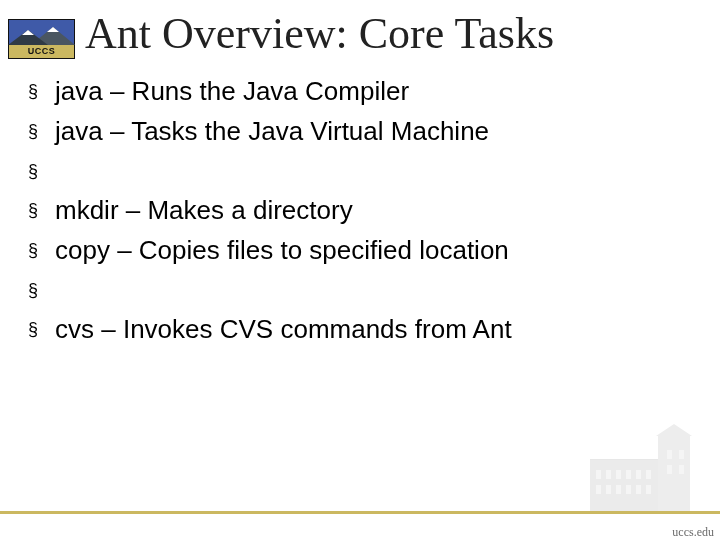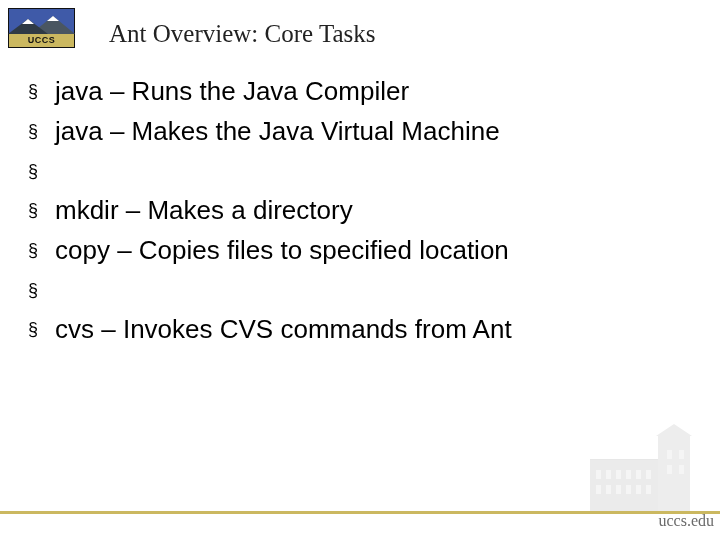--- a/index.html
+++ b/index.html
@@ -11,32 +11,32 @@
   .header { position: absolute; top: 8px; left: 8px; right: 24px; display: flex; align-items: flex-end; gap: 10px; }
 
   .logo-wrap { width: 67px; height: 40px; border: 1.5px solid #111; position: relative; background: #ebe2c0; flex-shrink: 0; }
   .logo-sky { position: absolute; inset: 0; background: #3f5aa8; }
   .mtn1 { position: absolute; bottom: 13px; left: -1px; width: 0; height: 0; border-left: 20px solid transparent; border-right: 20px solid transparent; border-bottom: 15px solid #2f3a45; }
   .mtn2 { position: absolute; bottom: 13px; left: 22px; width: 0; height: 0; border-left: 22px solid transparent; border-right: 22px solid transparent; border-bottom: 18px solid #4a5661; }
   .snow1 { position: absolute; bottom: 23px; left: 13px; width: 0; height: 0; border-left: 6px solid transparent; border-right: 6px solid transparent; border-bottom: 5px solid #fff; }
   .snow2 { position: absolute; bottom: 26px; left: 38px; width: 0; height: 0; border-left: 6px solid transparent; border-right: 6px solid transparent; border-bottom: 5px solid #fff; }
   .logo-band { position: absolute; left: 0; right: 0; bottom: 0; height: 13px; background: #cbb860; text-align: center; font-weight: bold; font-size: 9px; line-height: 13px; letter-spacing: 0.5px; color: #111; }
 
-  .title { font-family: "Times New Roman", Times, serif; font-size: 25px; color: #222; font-weight: normal; margin-left: 24px; }
+  .title { font-family: "Times New Roman", Times, serif; font-size: 44px; color: #222; font-weight: normal; }
 
   
   .content { position: absolute; top: 75px; left: 28px; right: 20px; }
   .item { display: flex; align-items: flex-start; gap: 15px; margin-bottom: 7px; }
   .bullet { font-size: 18px; line-height: 32px; color: #000; width: 12px; flex-shrink: 0; }
   .text { font-size: 26px; color: #000; line-height: 33px; font-family: Arial, Helvetica, sans-serif; }
 
   
   .footer-line { position: absolute; left: 0; right: 0; bottom: 26px; height: 3px; background: #cbb860; }
   .footer-band { position: absolute; left: 0; right: 0; bottom: 0; height: 26px; background: #fff; }
-  .footer-url { position: absolute; right: 6px; bottom: 10px; font-family: Georgia, serif; font-size: 16px; color: #6a6a6a; }
+  .footer-url { position: absolute; right: 6px; bottom: 0; font-family: Georgia, serif; font-size: 12px; color: #6a6a6a; }
 
   .building { position: absolute; right: 30px; bottom: 26px; width: 120px; height: 90px; opacity: 0.28; }
   .bld-main { position: absolute; left: 20px; bottom: 0; width: 80px; height: 55px; background: #bbb; border-top: 1px solid #aaa; }
   .bld-tower { position: absolute; right: 0; bottom: 0; width: 32px; height: 78px; background: #bfbfbf; }
   .bld-roof { position: absolute; right: -2px; bottom: 78px; width: 0; height: 0; border-left: 18px solid transparent; border-right: 18px solid transparent; border-bottom: 12px solid #bfbfbf; }
   .win { position: absolute; width: 5px; height: 9px; background: #ddd; }
 </style>
 </head>
 <body>
 
@@ -54,21 +54,21 @@
     <h1 class="title">Ant Overview: Core Tasks</h1>
   </div>
 
   <div class="content">
     <div class="item">
       <span class="bullet">§</span>
       <span class="text">java – Runs the Java Compiler</span>
     </div>
     <div class="item">
       <span class="bullet">§</span>
-      <span class="text">java – Makes the Java Virtual Machine</span>
+      <span class="text">java – Tasks the Java Virtual Machine</span>
     </div>
     <div class="item">
       <span class="bullet">§</span>
     </div>
     <div class="item">
       <span class="bullet">§</span>
       <span class="text">mkdir – Makes a directory</span>
     </div>
     <div class="item">
       <span class="bullet">§</span>

